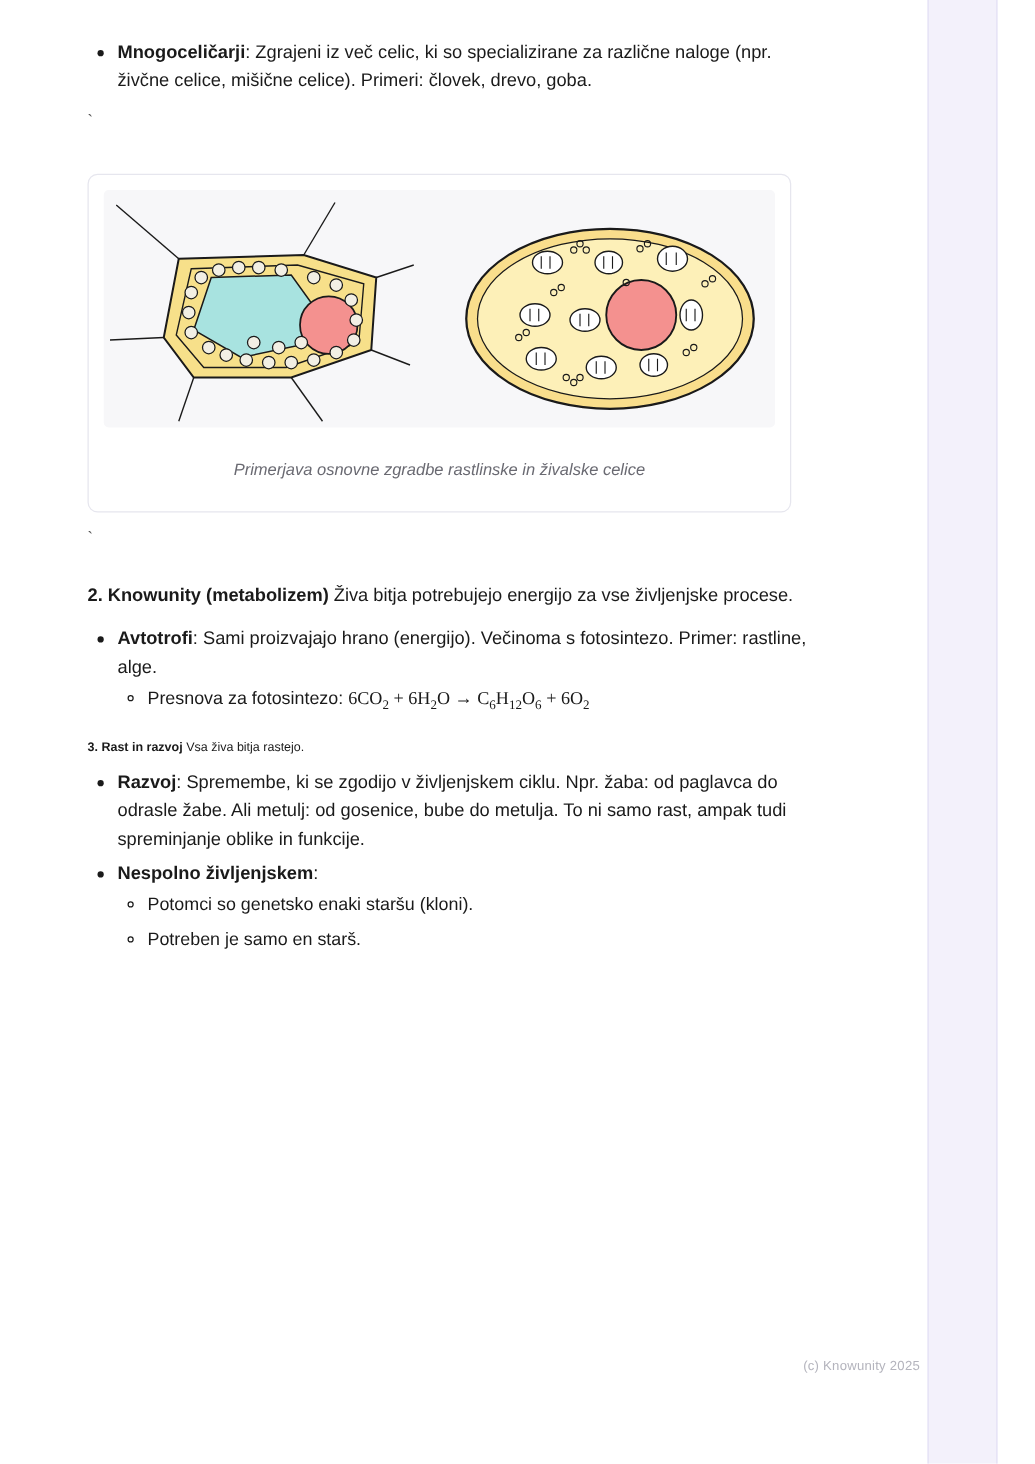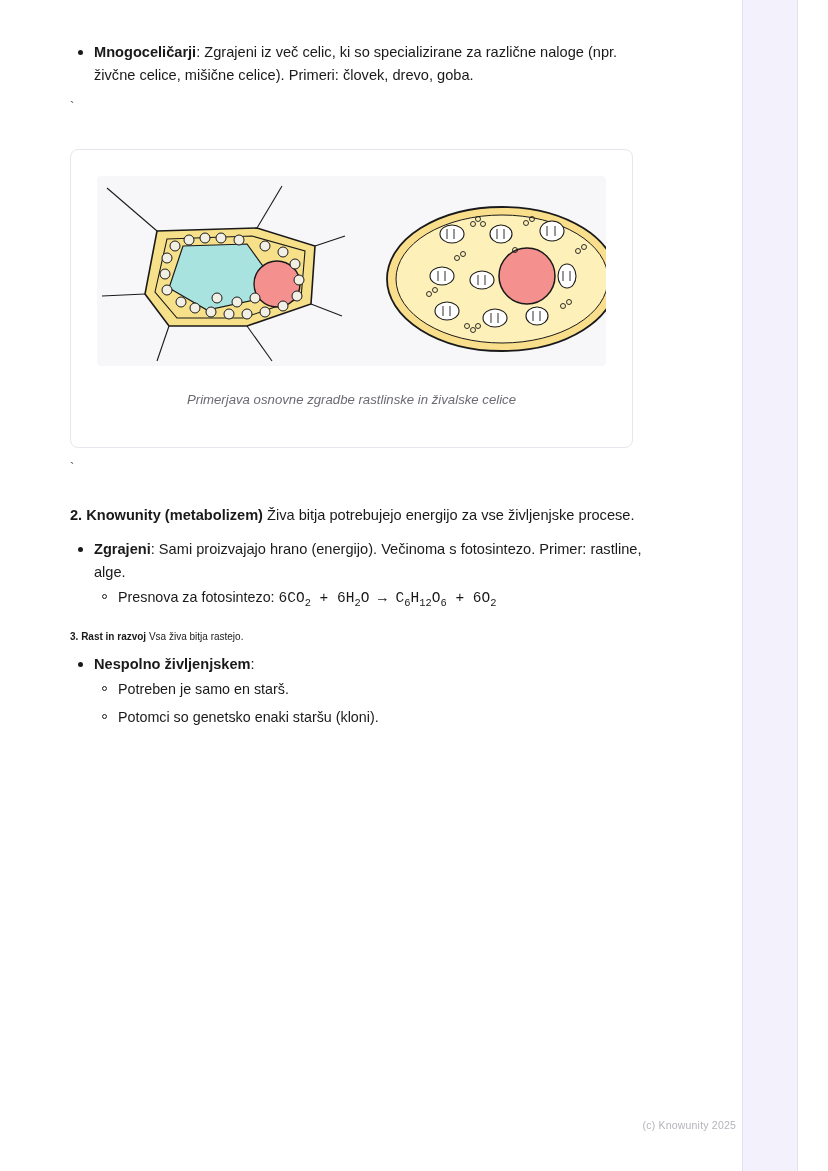--- a/index.html
+++ b/index.html
@@ -29,21 +29,21 @@
     right: 30px;
     width: 54px;
     height: 1171px;
     background: #f3f1fb;
     border-left: 1px solid #e3dff5;
     border-right: 1px solid #e3dff5;
   }
   .content {
     position: absolute;
     left: 70px;
-    top: 41px;
+    top: 31px;
     width: 575px;
   }
   ul.bullets {
     list-style: none;
     margin: 0;
     padding: 0;
   }
   ul.bullets > li {
     position: relative;
     padding-left: 24px;
@@ -91,21 +91,21 @@
     color: #555;
     margin: 12px 0 0 0;
     height: 16px;
   }
   .figure {
     margin: 34px 0 0 0;
     width: 563px;
     border: 1px solid #e6e6ee;
     border-radius: 8px;
     background: #ffffff;
-    padding: 14px;
+    padding: 0;
     box-sizing: border-box;
   }
   .figure-inner {
     margin: 12px;
     background: #f7f7f9;
     border-radius: 4px;
     height: 190px;
     position: relative;
     overflow: hidden;
   }
@@ -124,29 +124,29 @@
   }
   .para.spaced {
     margin-top: 28px;
   }
   .section-h {
     font-size: 10px;
     line-height: 1.6;
     margin: 18px 0 8px 0;
   }
   .formula {
-    font-family: Liberation Mono, monospace;
+    font-family: Liberation Serif, serif;
     font-size: 14.5px;
     text-align: center;
   }
   .formula sub { font-size: 0.72em; }
   .footer-note {
     position: absolute;
     right: 92px;
-    bottom: 40px;
+    bottom: 72px;
     font-size: 10.5px;
     color: #b4b4bd;
     letter-spacing: 0.2px;
   }
 </style>
 </head>
 <body>
 
 <div class="page">
 
@@ -263,44 +263,47 @@
 
     <div class="tick">`</div>
 
     <p class="para spaced">
       <b><span>2.</span>
       <span>Knowunity (metabolizem)</span></b><span> Živa bitja potrebujejo energijo za vse življenjske procese.</span>
     </p>
 
     <ul class="bullets">
       <li>
-        <b>Zgrajeni</b><span>: Sami proizvajajo hrano (energijo). Večinoma s fotosintezo. Primer: rastline, alge.</span>
+        <b>Avtotrofi</b><span>: Sami proizvajajo hrano (energijo). Večinoma s fotosintezo. Primer: rastline, alge.</span>
         <ul class="sub">
           <li>
             <span>Presnova za fotosintezo: </span><span class="formula">6CO<sub>2</sub> + 6H<sub>2</sub>O → C<sub>6</sub>H<sub>12</sub>O<sub>6</sub> + 6O<sub>2</sub></span>
           </li>
         </ul>
       </li>
     </ul>
 
     <p class="section-h">
       <b><span>3.</span>
       <span>Rast in razvoj</span></b><span> Vsa živa bitja rastejo.</span>
     </p>
 
     <ul class="bullets">
+      <li>
+        <b>Razvoj</b><span>: Spremembe, ki se zgodijo v življenjskem ciklu. Npr. žaba: od paglavca do odrasle žabe. Ali metulj: od gosenice, bube do metulja. To ni samo rast, ampak tudi spreminjanje oblike in funkcije.</span>
+      </li>
     </ul>
 
 
     <ul class="bullets">
       <li>
         <b>Nespolno življenjskem</b><span>:</span>
         <ul class="sub">
+          <li>Potomci so genetsko enaki staršu (kloni).</li>
           <li>Potreben je samo en starš.</li>
-          <li>Potomci so genetsko enaki staršu (kloni).</li>
         </ul>
       </li>
     </ul>
 
   </div>
 
   <div class="footer-note">(c) Knowunity 2025</div>
 
 </div>
 

